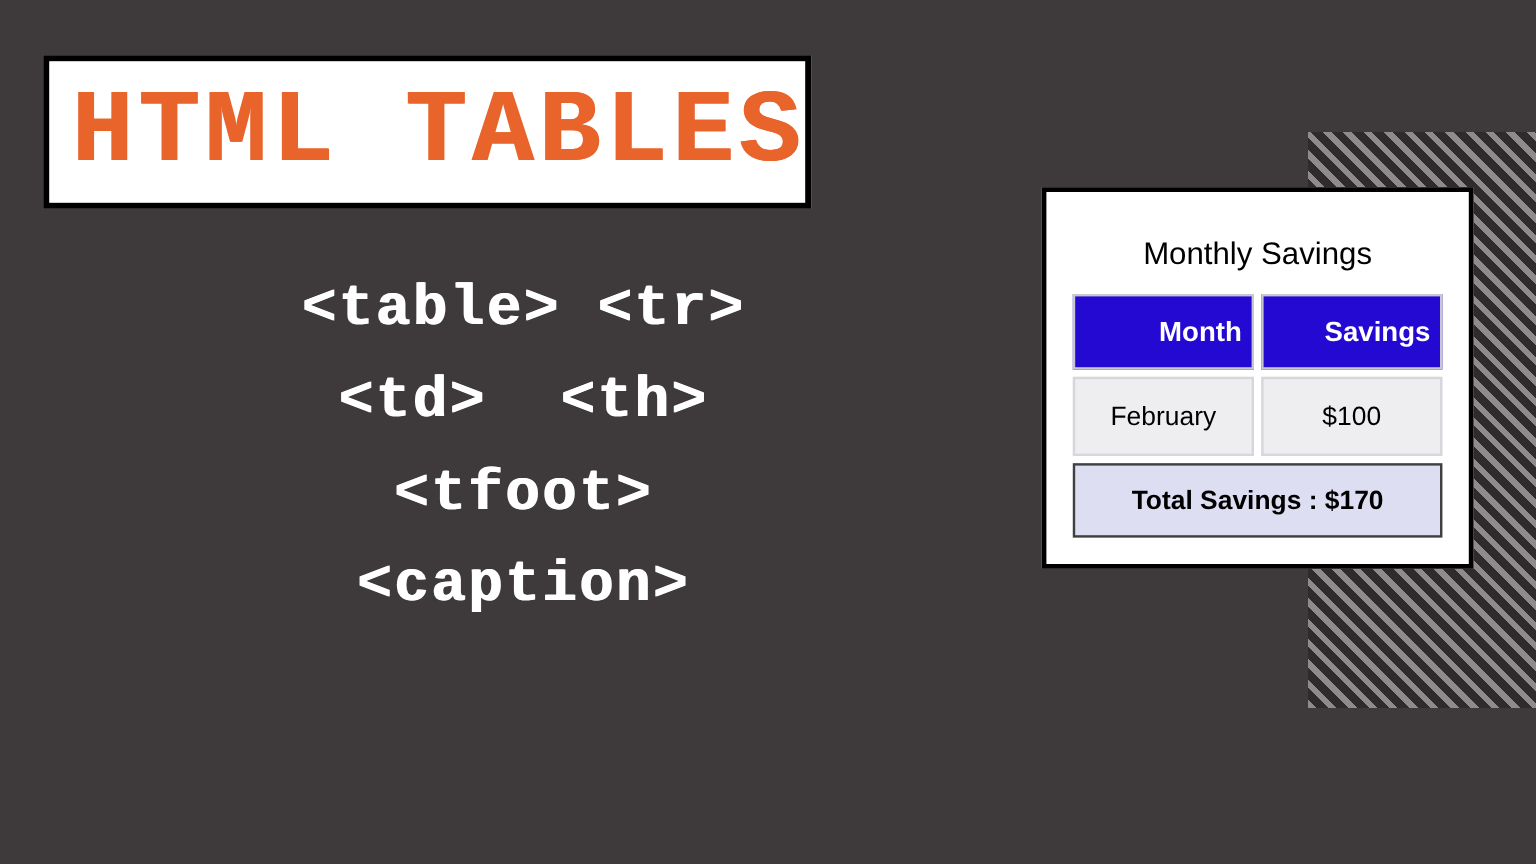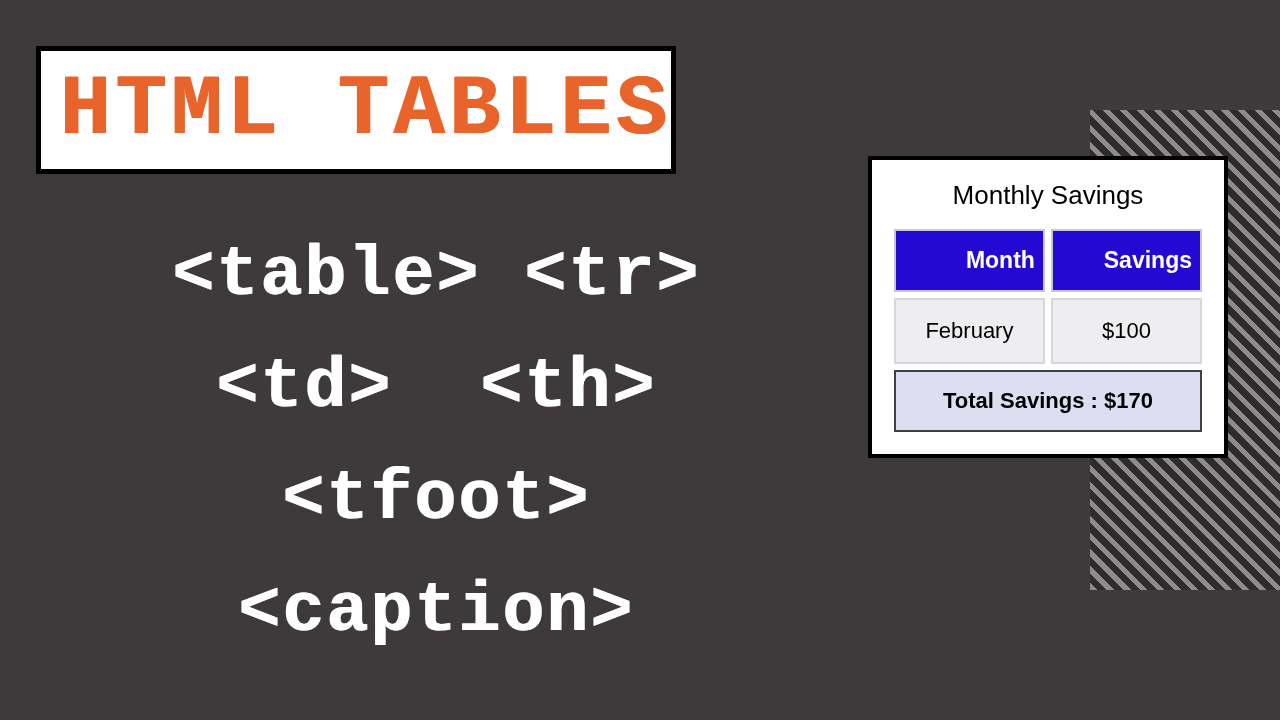--- a/index.html
+++ b/index.html
@@ -36,21 +36,21 @@
     }
 
     
     .tags {
       position: absolute;
       left: 36px;
       top: 220px;
       width: 800px;
       color: #fff;
       font-family: "Courier New", Courier, monospace;
-      font-size: 70px;
+      font-size: 48px;
       font-weight: bold;
       line-height: 1.6;
       text-align: center;
     }
     .tag-line { white-space: pre; letter-spacing: 2px; text-shadow: 1px 0 currentColor; }
 
     
     .hatch {
       position: absolute;
       right: 0;
@@ -73,20 +73,21 @@
       background: #fff;
       border: 4px solid #000;
       padding: 14px 16px 16px 16px;
     }
     .caption {
       font-family: Arial, sans-serif;
       font-size: 26px;
       color: #000;
       text-align: center;
       padding: 6px 0 12px 0;
+      margin-top: 16px;
     }
     table {
       width: 100%;
       border-collapse: separate;
       border-spacing: 6px;
     }
     th {
       background: #2409d3;
       color: #fff;
       font-weight: bold;

